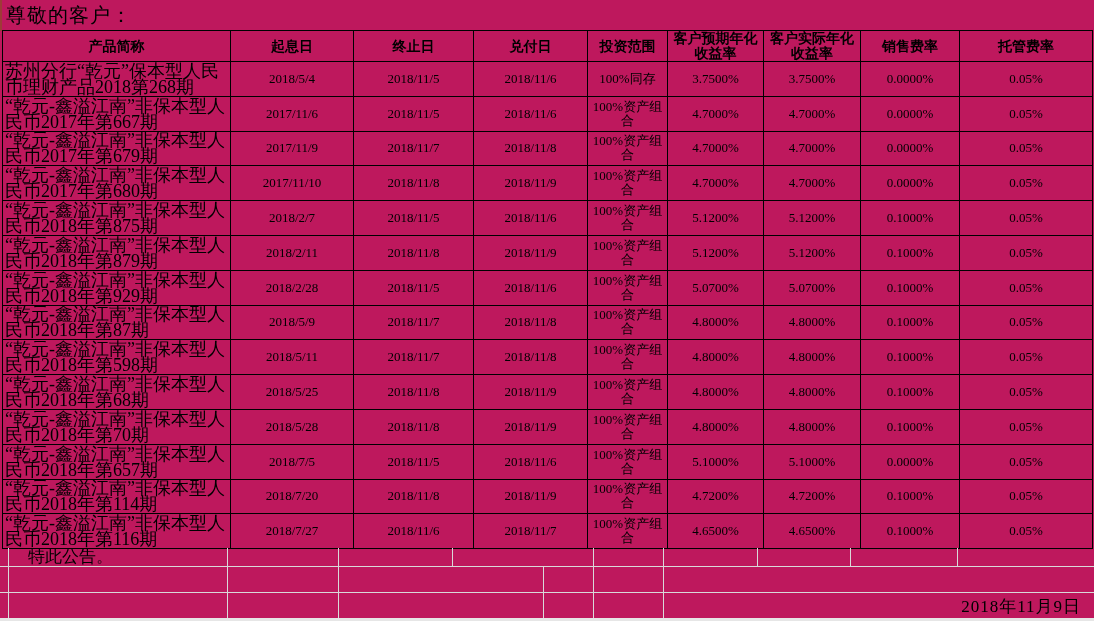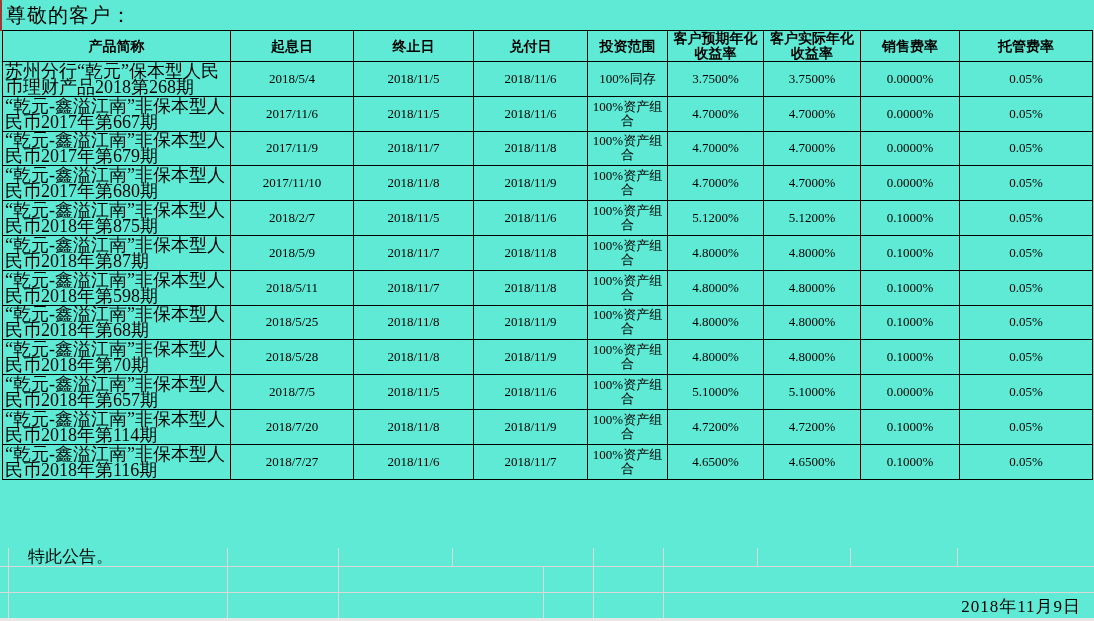--- a/index.html
+++ b/index.html
@@ -1,17 +1,17 @@
 <!DOCTYPE html>
 <html><head>
 <meta charset="utf-8">
 <style>
   html,body{margin:0;padding:0;background:#fff;}
   .page{
-    position:relative;width:1094px;height:621px;background:#5eead4;overflow:hidden;
+    position:relative;width:1094px;height:621px;background:#be185d;overflow:hidden;
     font-family:"Liberation Serif","DejaVu Serif",serif;color:#000;
   }
   .accent{position:absolute;left:0;top:0;width:2px;height:31px;background:#9e3a38;}
   .greeting{position:absolute;left:6px;top:2px;font-size:20px;letter-spacing:1px;white-space:nowrap;}
   table.rates{
     position:absolute;left:2px;top:30px;width:1090px;
     border-collapse:collapse;table-layout:fixed;border-radius:14px;
   }
   table.rates th, table.rates td{
     border:1px solid #000;padding:0;overflow:hidden;vertical-align:middle;
@@ -111,20 +111,42 @@
           <td>0.05%</td>
         </tr>
         <tr>
           <td class="name">“乾元-鑫溢江南”非保本型人民币2018年第875期</td>
           <td>2018/2/7</td>
           <td>2018/11/5</td>
           <td>2018/11/6</td>
           <td>100%资产组合</td>
           <td>5.1200%</td>
           <td>5.1200%</td>
+          <td>0.1000%</td>
+          <td>0.05%</td>
+        </tr>
+        <tr>
+          <td class="name">“乾元-鑫溢江南”非保本型人民币2018年第879期</td>
+          <td>2018/2/11</td>
+          <td>2018/11/8</td>
+          <td>2018/11/9</td>
+          <td>100%资产组合</td>
+          <td>5.1200%</td>
+          <td>5.1200%</td>
+          <td>0.1000%</td>
+          <td>0.05%</td>
+        </tr>
+        <tr>
+          <td class="name">“乾元-鑫溢江南”非保本型人民币2018年第929期</td>
+          <td>2018/2/28</td>
+          <td>2018/11/5</td>
+          <td>2018/11/6</td>
+          <td>100%资产组合</td>
+          <td>5.0700%</td>
+          <td>5.0700%</td>
           <td>0.1000%</td>
           <td>0.05%</td>
         </tr>
         <tr>
           <td class="name">“乾元-鑫溢江南”非保本型人民币2018年第87期</td>
           <td>2018/5/9</td>
           <td>2018/11/7</td>
           <td>2018/11/8</td>
           <td>100%资产组合</td>
           <td>4.8000%</td>

